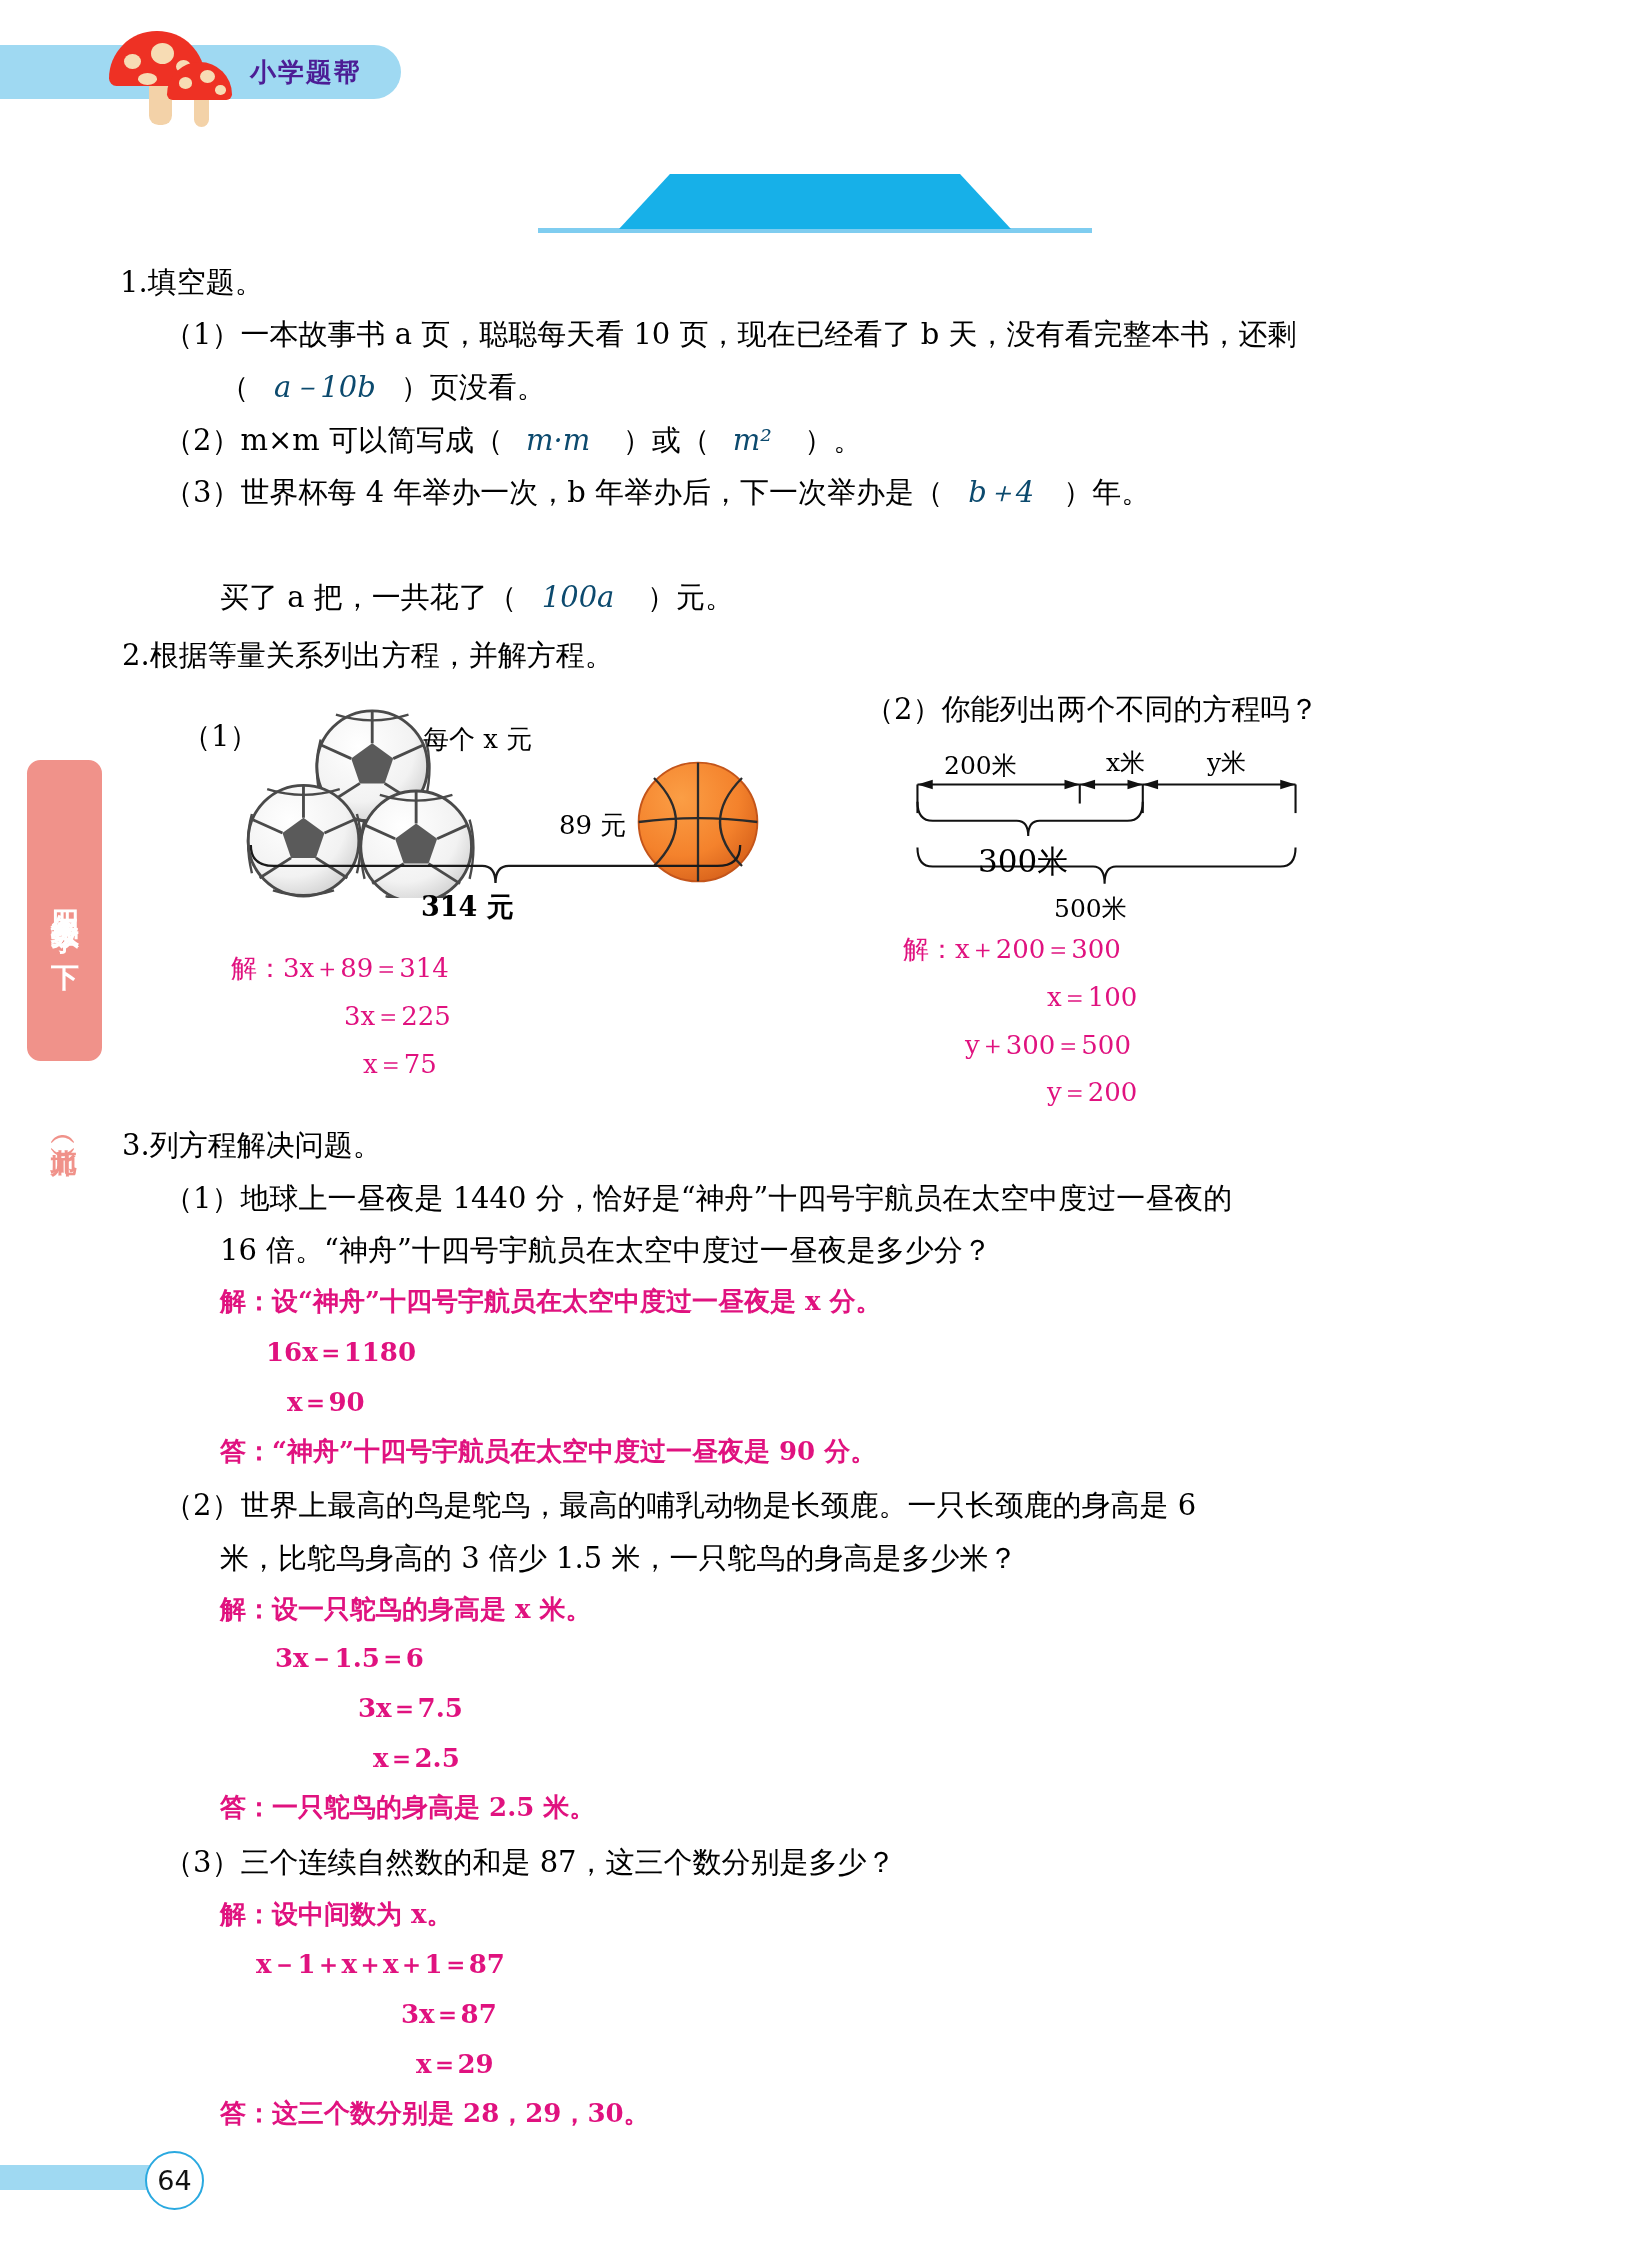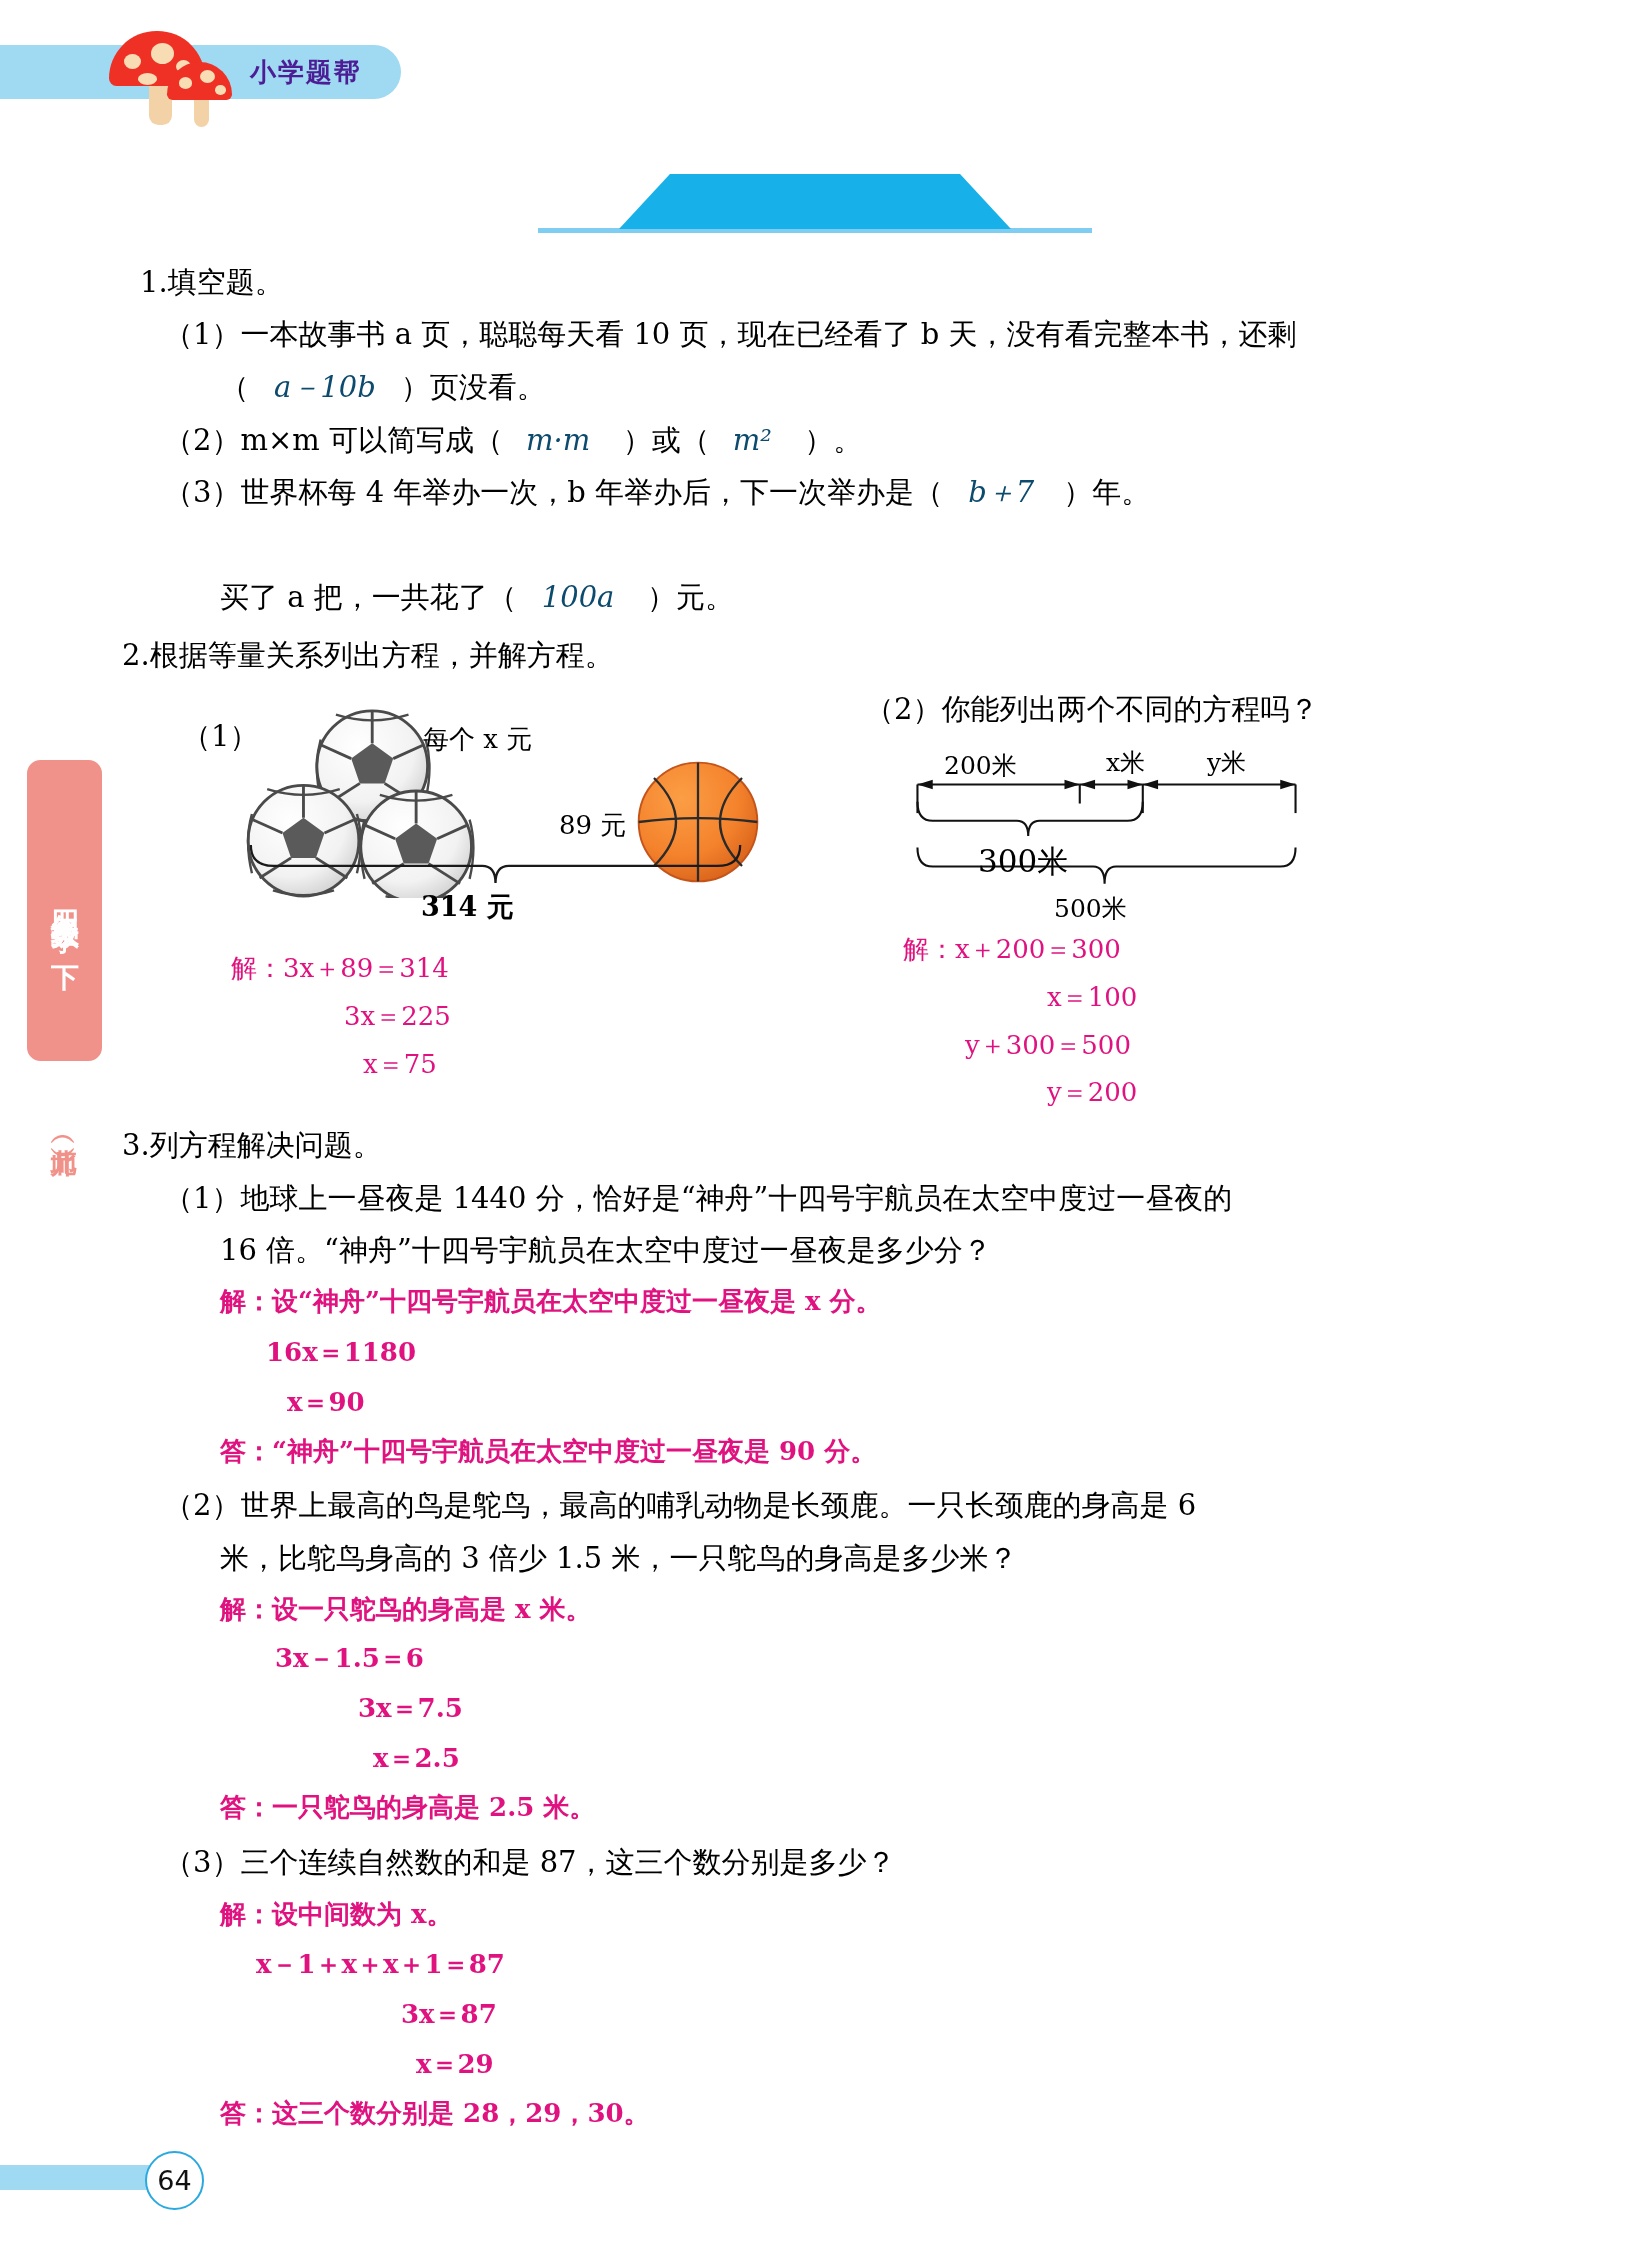--- a/index.html
+++ b/index.html
@@ -126,37 +126,37 @@
   <div class="banner-line"></div>
   <div class="banner-trap"></div>
 </div>
 
 <div class="sidetab"></div>
 <div class="sidetab-text">四年级数学·下</div>
 <div class="sidetab-sub">（北师）</div>
 
 <div class="content">
 
-  <div class="line qnum" style="left:140px; top:263px;">
+  <div class="line qnum" style="left:120px; top:263px;">
     <span>1.</span><span>填空题。</span>
   </div>
 
   <div class="line qtext" style="left:164px; top:315px;">
     <span>（1）</span><span>一本故事书 a 页，聪聪每天看 10 页，现在已经看了 b 天，没有看完整本书，还剩</span>
   </div>
   <div class="line qtext" style="left:220px; top:368px;">
     <span>（</span><span class="blank" style="width:25px;"></span><span class="ans-s">a－10b</span><span class="blank" style="width:25px;"></span><span>）页没看。</span>
   </div>
 
   <div class="line qtext" style="left:164px; top:421px;">
     <span>（2）</span><span>m×m 可以简写成（</span><span class="blank" style="width:23px;"></span><span class="ans-s">m·m</span><span class="blank" style="width:32.5px;"></span><span>）或（</span><span class="blank" style="width:23px;"></span><span class="ans-s">m²</span><span class="blank" style="width:32.5px;"></span><span>）。</span>
   </div>
 
   <div class="line qtext" style="left:164px; top:473px;">
-    <span>（3）</span><span>世界杯每 4 年举办一次，b 年举办后，下一次举办是（</span><span class="blank" style="width:25px;"></span><span class="ans-s">b＋7</span><span class="blank" style="width:29px;"></span><span>）年。</span>
+    <span>（3）</span><span>世界杯每 4 年举办一次，b 年举办后，下一次举办是（</span><span class="blank" style="width:25px;"></span><span class="ans-s">b＋4</span><span class="blank" style="width:29px;"></span><span>）年。</span>
   </div>
 
   <div class="line qtext" style="left:220px; top:578px;">
     <span>买了 a 把，一共花了（</span><span class="blank" style="width:25px;"></span><span class="ans-s">100a</span><span class="blank" style="width:32.5px;"></span><span>）元。</span>
   </div>
 
   <div class="line qnum" style="left:122px; top:636px;">
     <span>2.</span><span>根据等量关系列出方程，并解方程。</span>
   </div>
 

